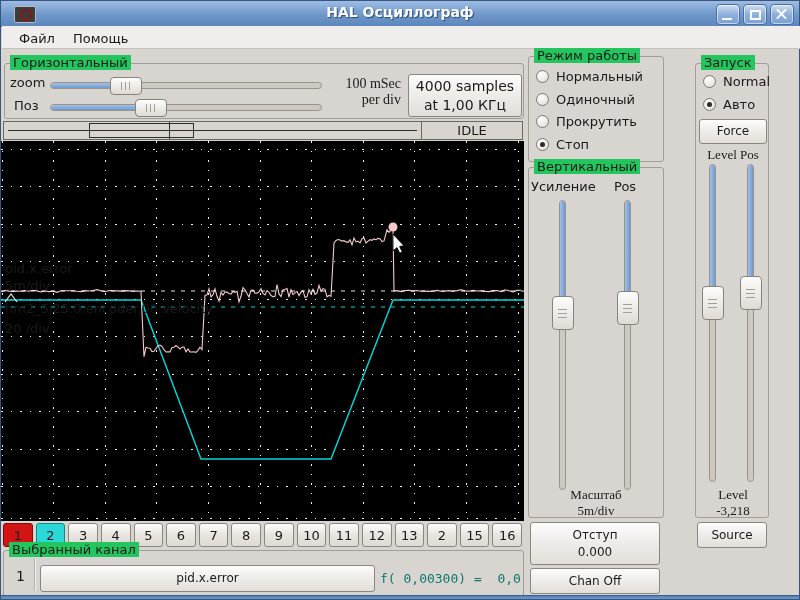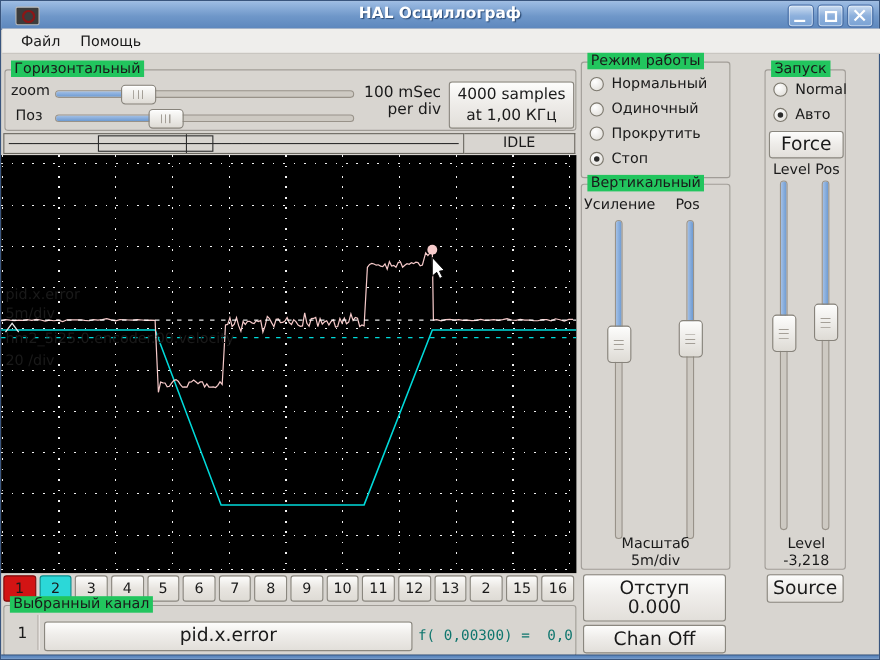--- a/index.html
+++ b/index.html
@@ -30,21 +30,21 @@
   .menubar{position:absolute;left:1px;top:25px;width:798px;height:23px;background:#efeeec;
            border-bottom:1px solid #c6c3bd;display:flex;align-items:flex-end;padding-left:8px;box-sizing:border-box;}
   .menu-item{padding:2px 9px;font-size:13px;}
   
   .group{position:absolute;border:1px solid #a19d97;border-radius:3px;box-sizing:border-box;}
   .group-label{position:absolute;top:-9px;left:5px;background:#22c55e;padding:0 3px;font-size:13px;white-space:nowrap;}
   
   .btn{position:absolute;border:1px solid #8a877f;border-radius:3px;box-sizing:border-box;
        background:linear-gradient(#fdfdfc,#efedea 45%,#e2dfda);text-align:center;
        display:flex;flex-direction:column;align-items:center;justify-content:center;
-       font-size:17px;line-height:17px;cursor:default;}
+       font-size:12px;line-height:17px;cursor:default;}
   
   .htrack{position:absolute;height:7px;border:1px solid #989289;border-radius:4px;background:#cdc9c2;box-sizing:border-box;}
   .hfill{position:absolute;left:0;top:0;bottom:0;border-radius:3px;
          background:linear-gradient(#a3c0e6,#6e9bd2);border-right:1px solid #56749c;}
   .hhandle{position:absolute;width:30px;height:16px;border:1px solid #87837b;border-radius:4px;
            background:linear-gradient(#fdfdfc,#dedbd5);box-shadow:inset 0 1px 0 #fff;}
   .hgrip{position:absolute;left:50%;top:4px;width:9px;height:8px;margin-left:-5px;
          background:repeating-linear-gradient(90deg,#a49f97 0 1px,transparent 1px 4px);}
   .vtrack{position:absolute;width:7px;border:1px solid #989289;border-radius:4px;background:#cdc9c2;box-sizing:border-box;}
   .vfill{position:absolute;left:0;right:0;top:0;border-radius:3px;
@@ -75,21 +75,21 @@
             background:linear-gradient(#fdfdfc,#e8e5e0 50%,#dedbd5);
             display:flex;align-items:center;justify-content:center;font-size:13px;}
   
   .selchan-num{position:absolute;left:12px;top:17px;font-size:14px;}
   .selchan-sep{position:absolute;left:30px;top:8px;bottom:5px;width:0;border-left:1px solid #b3afa9;border-right:1px solid #f3f1ee;}
   .readout{position:absolute;left:376px;top:20px;font-family:"DejaVu Sans Mono","Liberation Mono",monospace;
            font-size:13px;color:#0f766e;white-space:pre;}
   .bottom-strip{position:absolute;left:0;bottom:0;width:100%;height:4px;
                 background:linear-gradient(#2a4a75,#5d87bd 40%,#6f97c9);}
   .static-label{position:absolute;font-size:13px;white-space:nowrap;}
-  .center-text{text-align:center;}
+  .center-text{text-align:center;font-family:Liberation Serif, serif;}
 </style>
 </head>
 <body>
 
 <div class="window">
 
   <div class="titlebar">
     <div class="app-icon"></div>
     <div class="title-text">HAL Осциллограф</div>
     <div class="winbtns">

